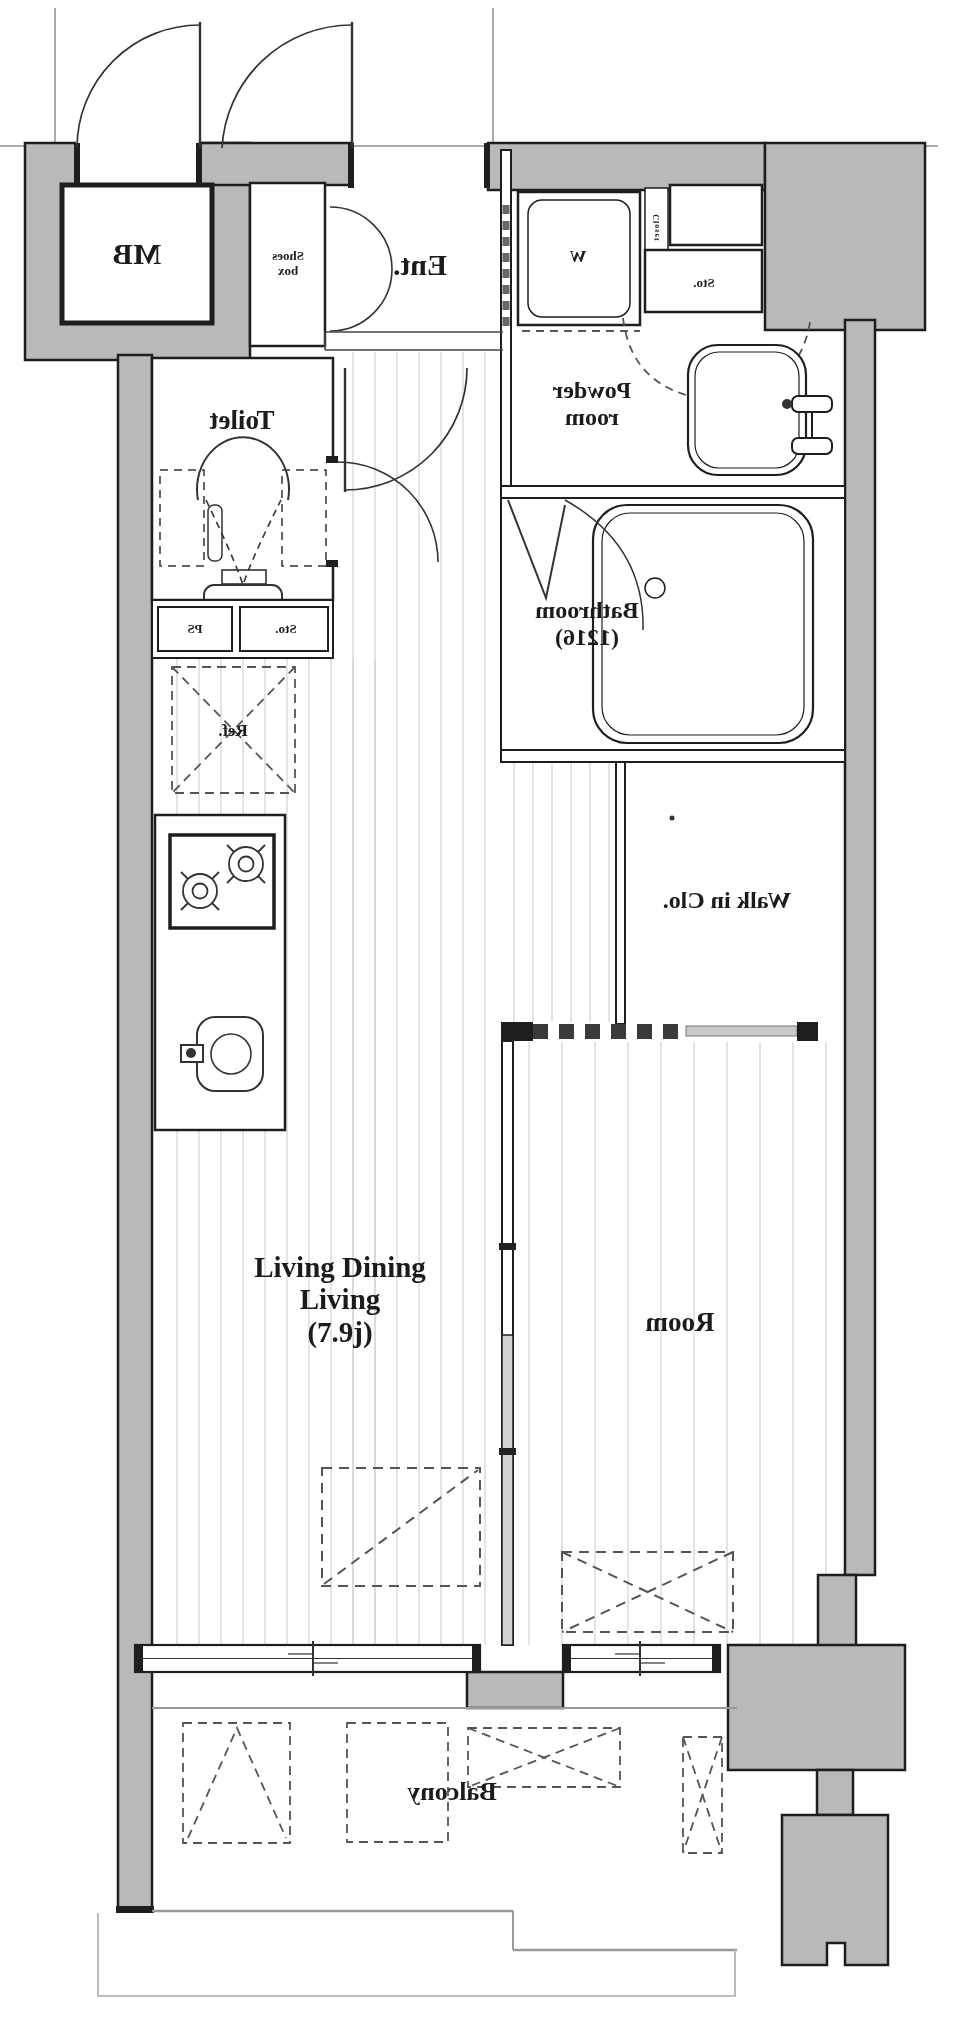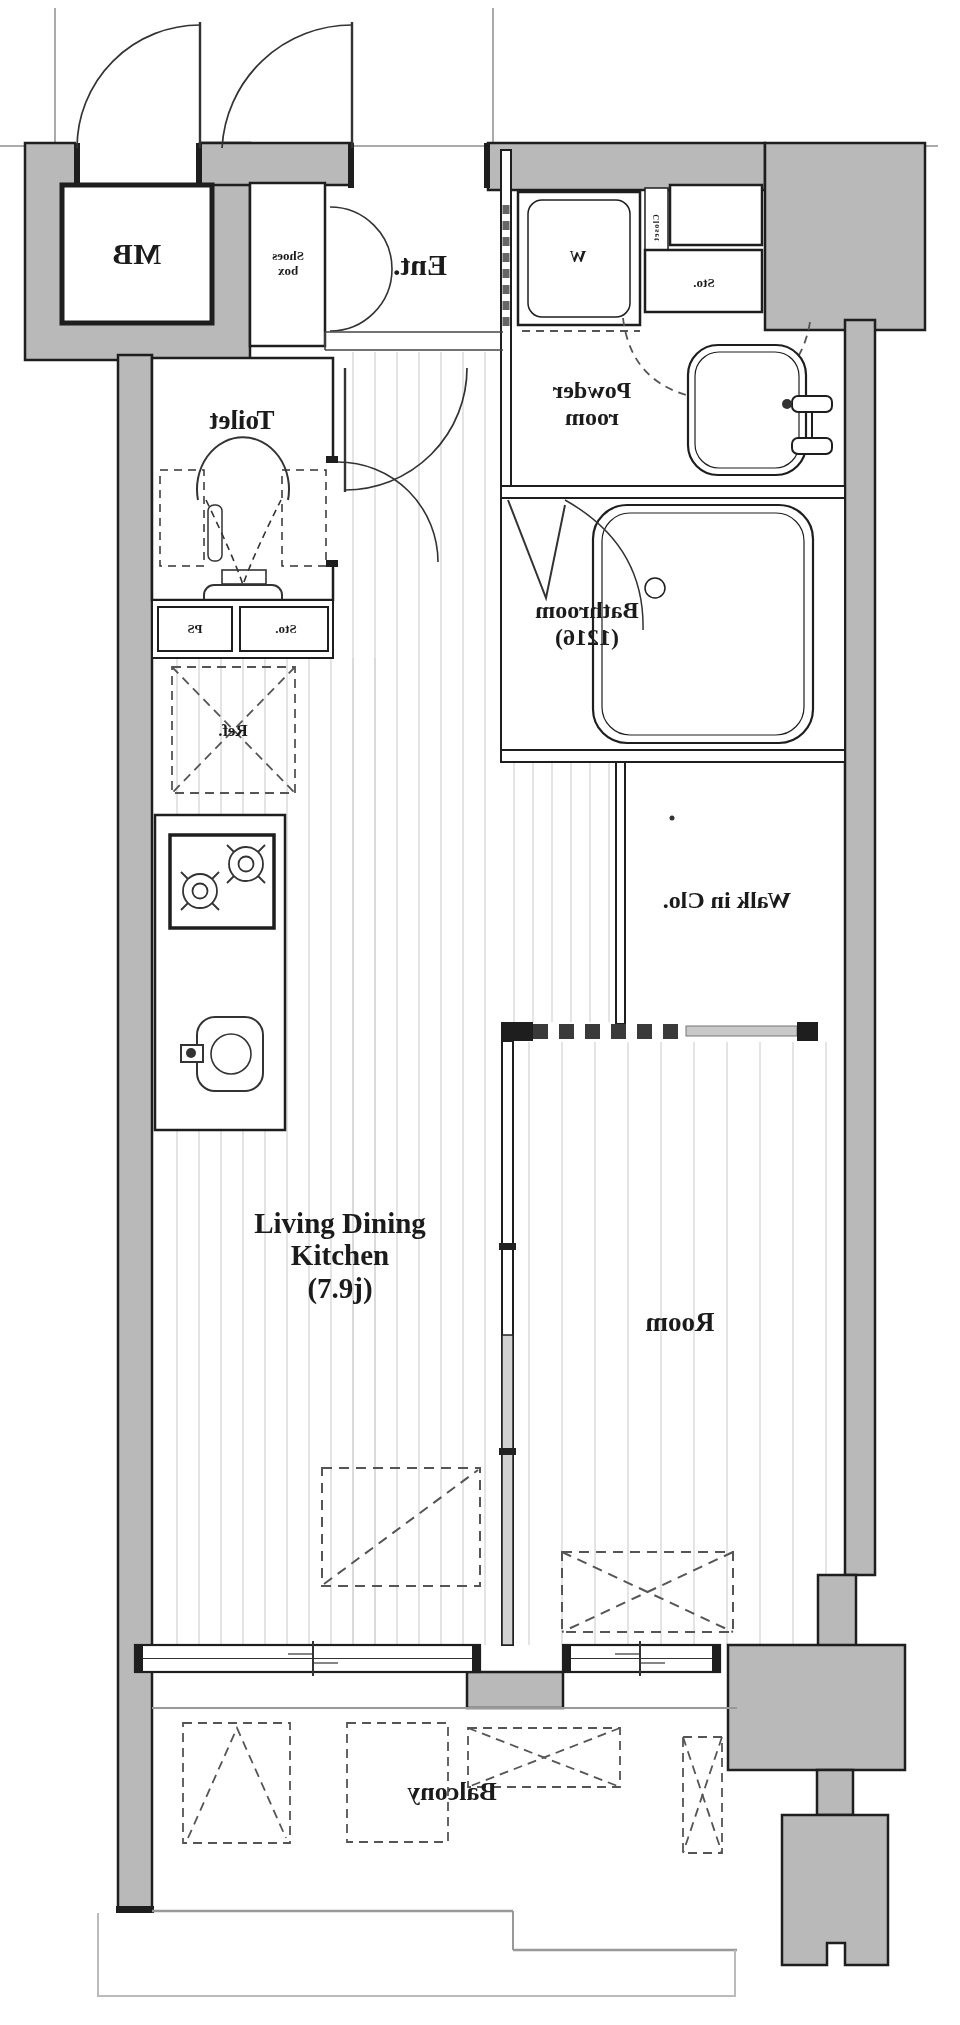--- a/index.html
+++ b/index.html
@@ -280,23 +280,23 @@
 
 <div class="lbl mir" style="left:233px;top:731px;font-size:17px;">Ref.</div>
 
 <div class="lbl mir" style="left:587px;top:624px;font-size:24px;white-space:normal;width:180px;">
   <span>Bathroom</span><br>
   <span>(1216)</span>
 </div>
 
 <div class="lbl mir" style="left:727px;top:900px;font-size:24px;">Walk in Clo.</div>
 
-<div class="lbl" style="left:340px;top:1256px;font-size:29px;white-space:normal;width:280px;">
+<div class="lbl" style="left:340px;top:1300px;font-size:29px;white-space:normal;width:280px;">
   <span>Living Dining</span><br>
-  <span>Kitchen</span><br>
+  <span>Living</span><br>
   <span>(7.9j)</span>
 </div>
 
 <div class="lbl mir" style="left:680px;top:1322px;font-size:27px;">Room</div>
 
 <div class="lbl mir" style="left:452px;top:1792px;font-size:26px;">Balcony</div>
 
 </div>
 
 </body></html>

